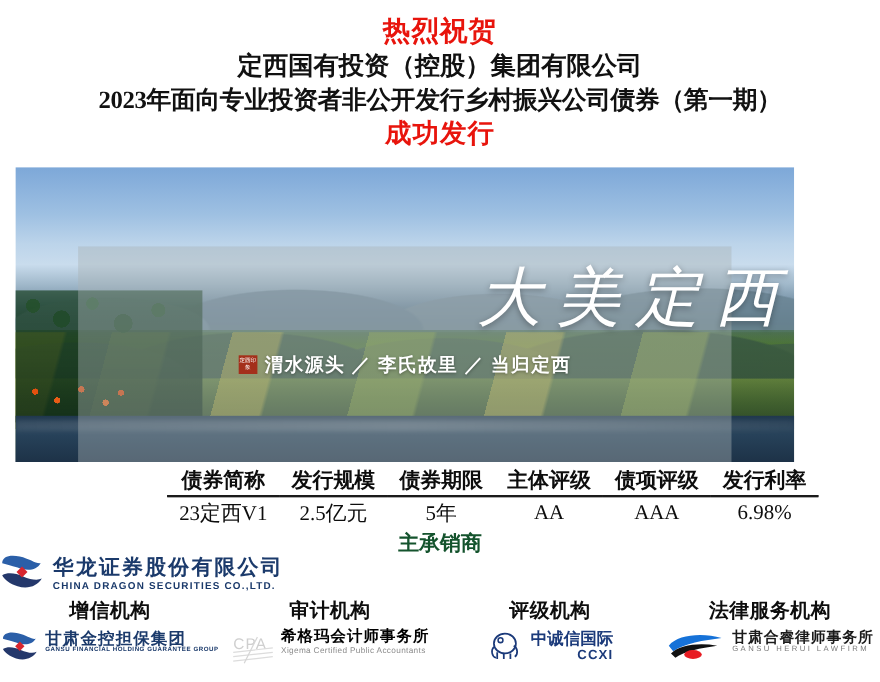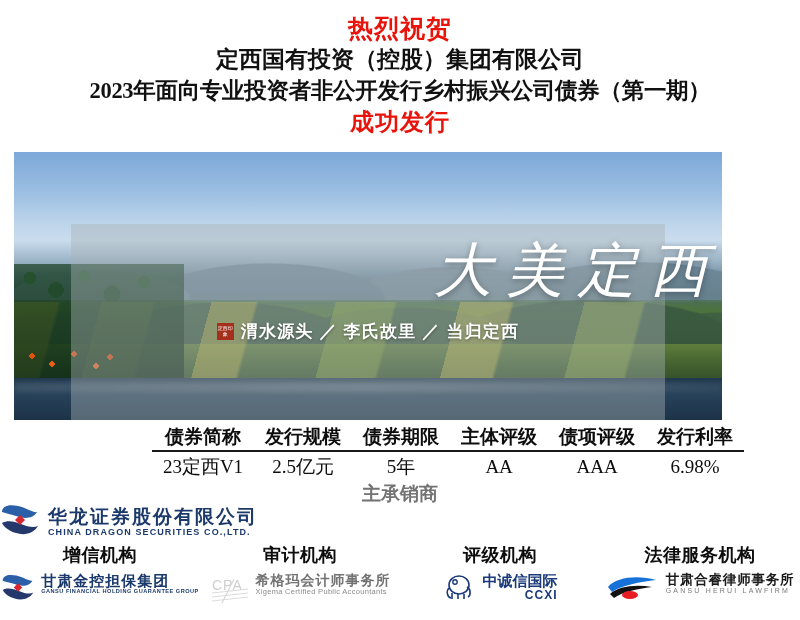--- a/index.html
+++ b/index.html
@@ -167,21 +167,21 @@
     padding:0 11px;
   }
   table.bond th { font-size:19px; font-weight:bold; height:26px; }
   table.bond td { font-size:19px; font-weight:normal; height:26px; padding-top:2px; }
   table.bond thead tr { border-bottom:2.2px solid #1a1a1a; }
 
   
   .uw-title {
     position:absolute; left:0; right:0; top:481px;
     text-align:center;
-    font-size:19px; font-weight:bold; color:#737373;
+    font-size:19px; font-weight:bold; color:#14532d;
     font-family:"Liberation Serif", serif;
   }
   .uw-logo {
     position:absolute; left:0; right:0; top:503px;
     display:flex; align-items:center; justify-content:flex-start; gap:8px;
   }
 
   
   .wavemark { position:relative; flex:0 0 auto; }
   .uw-cn {
@@ -209,21 +209,21 @@
     letter-spacing:.5px;
     margin-bottom:6px;
   }
   .plogo { display:flex; align-items:flex-start; gap:6px; height:40px; }
   .plogo .cn { font-weight:bold; line-height:1.05; }
   .plogo .en { line-height:1.05; }
 
   .gs-cn { font-size:15px; color:#1b3a6b; letter-spacing:1px; font-family:"Liberation Sans", sans-serif; }
   .gs-en { font-size:5.6px; color:#1b3a6b; letter-spacing:.5px; font-family:"Liberation Sans", sans-serif; font-weight:bold; }
 
-  .xg-cn { font-size:14px; color:#737373; letter-spacing:1px; font-family:Liberation Sans, sans-serif; }
+  .xg-cn { font-size:14px; color:#000000; letter-spacing:1px; font-family:Liberation Mono, monospace; }
   .xg-en { font-size:7.5px; color:#8c8c8c; letter-spacing:.3px; font-family:"Liberation Sans", sans-serif; }
 
   .cc-cn { font-size:15px; color:#1b3a7a; letter-spacing:0px; font-family:"Liberation Sans", sans-serif; }
   .cc-en { font-size:12px; color:#1b3a7a; letter-spacing:1px; font-family:"Liberation Sans", sans-serif; font-weight:bold; text-align:right; }
 
   .hr-cn { font-size:13.5px; color:#1a1a1a; letter-spacing:.8px; font-family:"Liberation Sans", sans-serif; }
   .hr-en { font-size:7px; color:#7a7a7a; letter-spacing:2.2px; font-family:"Liberation Sans", sans-serif; }
 </style>
 </head>
 <body>

